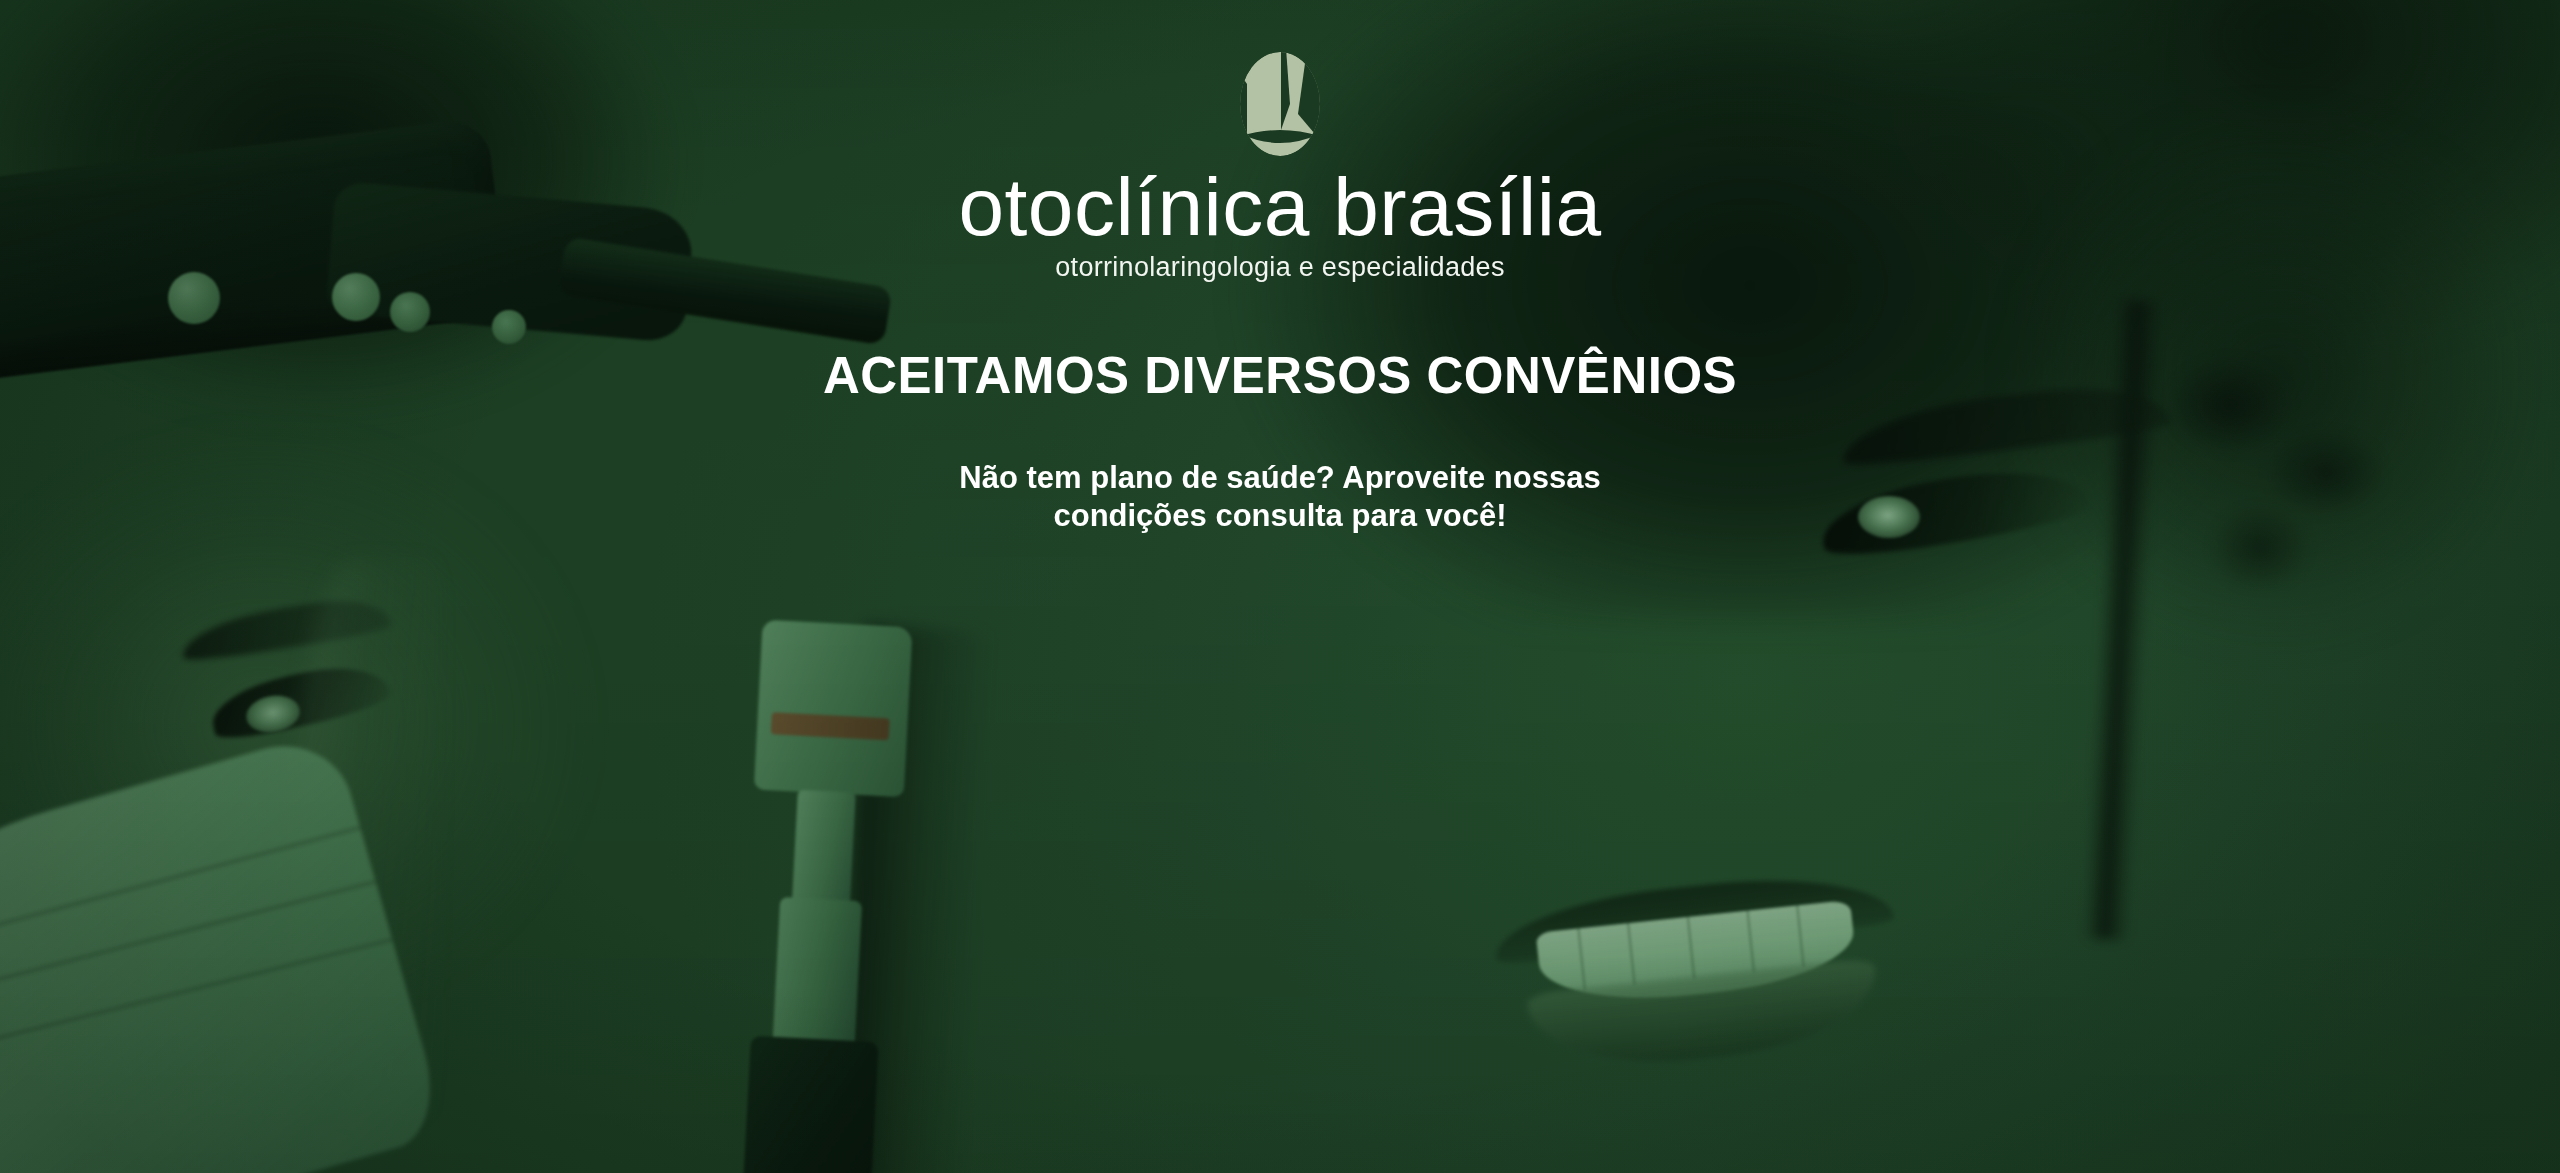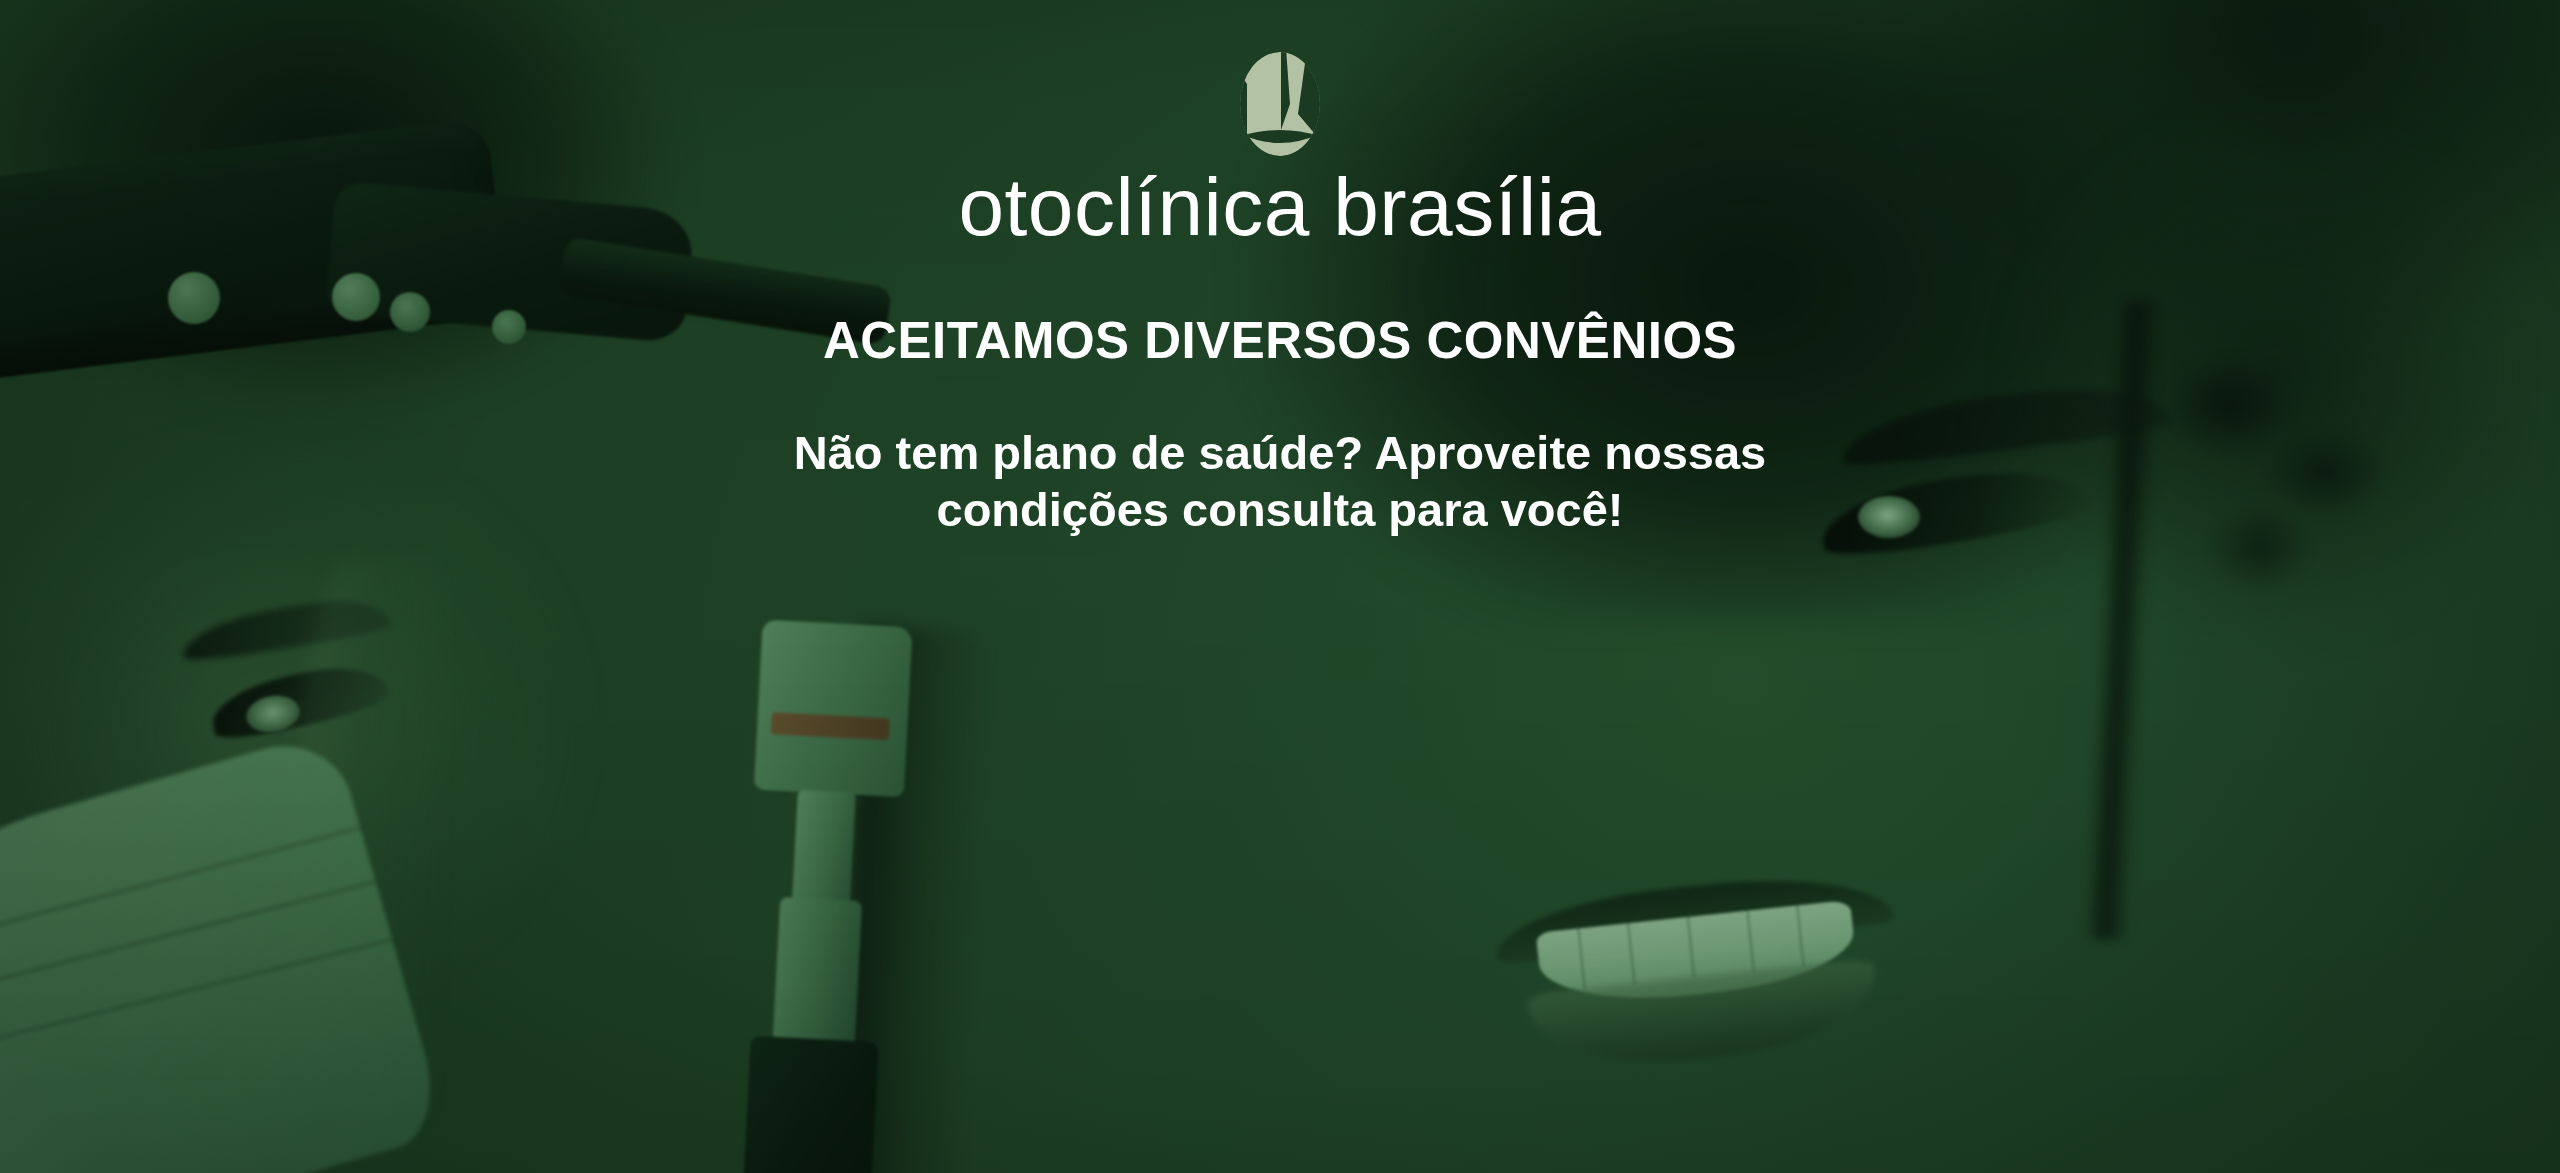--- a/index.html
+++ b/index.html
@@ -409,21 +409,21 @@
     font-weight: bold;
     color: #ffffff;
     letter-spacing: 0.5px;
     text-align: center;
     line-height: 1.05;
     white-space: nowrap;
   }
 
   .subhead {
     margin-top: 22px;
-    font-size: 47px;
+    font-size: 31px;
     font-weight: bold;
     color: #ffffff;
     text-align: center;
     line-height: 1.22;
     max-width: 1400px;
   }
   .subhead .ln { display: block; }
 
   .cta {
     margin-top: 60px;
@@ -519,20 +519,21 @@
           <path d="M 20 30 L 27 40 L 27 96 L 20 86 Z" fill="#1b3a22"></path>
 
           <path d="M 61 4 L 66 4 L 70 60 L 61 86 Z" fill="#1b3a22"></path>
 
           <path d="M 86 12 L 100 22 L 100 96 L 78 70 Z" fill="#1b3a22"></path>
 
           <path d="M 10 84 Q 60 114 110 84 L 110 96 Q 60 76 10 96 Z" fill="#1b3a22"></path>
         </g>
       </svg>
       <div class="logo-wordmark">otoclínica brasília</div>
+      <div class="logo-tagline">otorrinolaringologia e especialidades</div>
     </div>
 
     <h1 class="headline">ACEITAMOS DIVERSOS CONVÊNIOS</h1>
 
     <div class="subhead">
       <span class="ln">Não tem plano de saúde? Aproveite nossas</span>
       <span class="ln">condições consulta para você!</span>
     </div>
 
 

